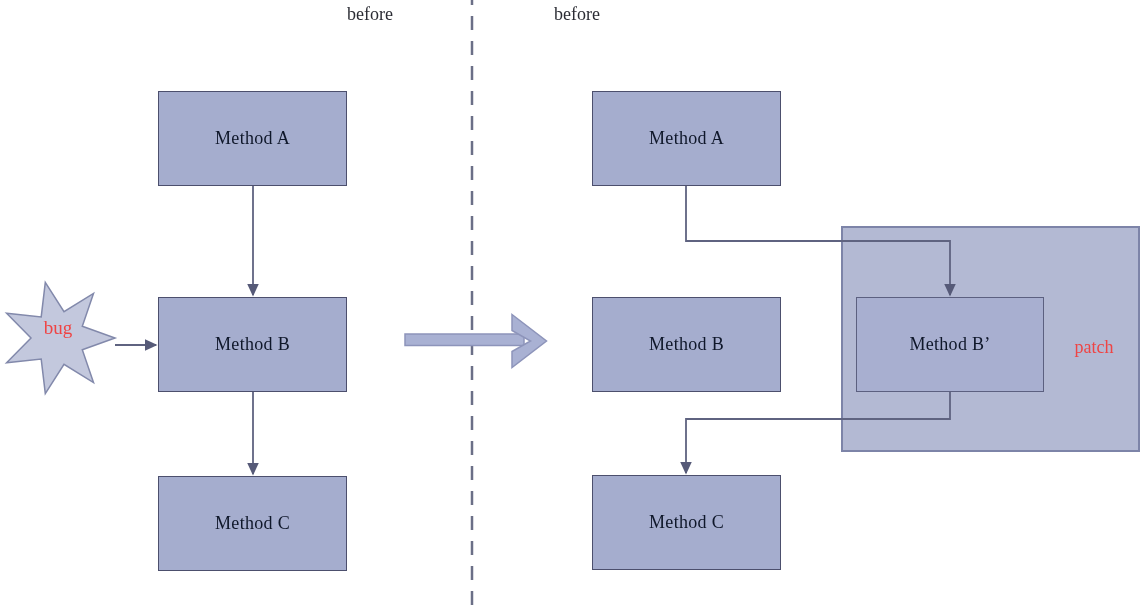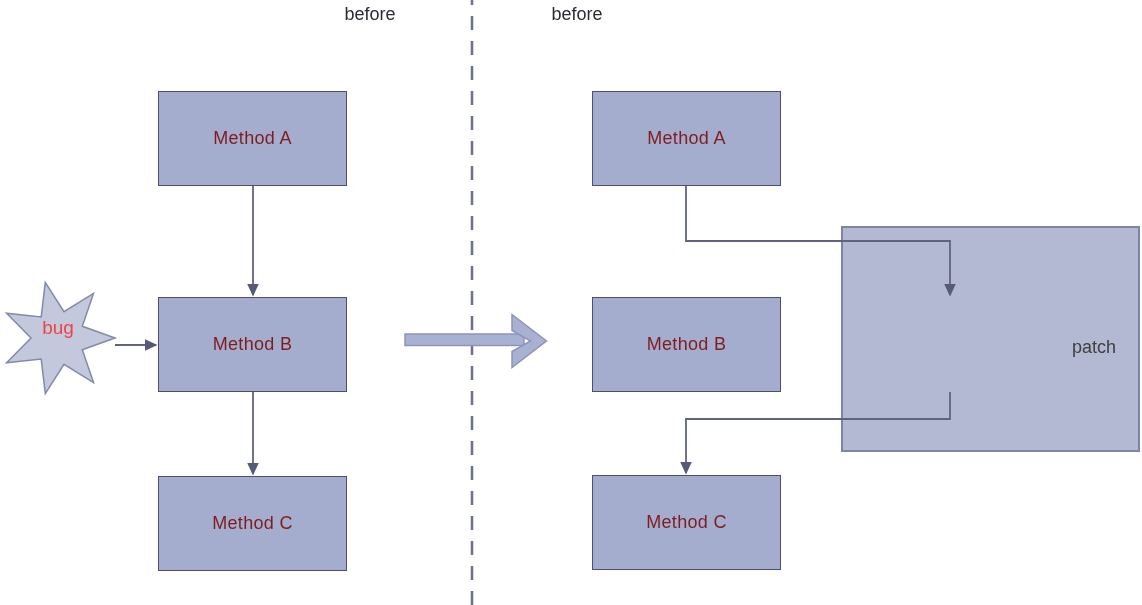--- a/index.html
+++ b/index.html
@@ -2,21 +2,21 @@
 <html><head>
 <meta charset="utf-8">
 <style>
   html, body { margin: 0; padding: 0; background: #ffffff; }
   #canvas {
     position: relative;
     width: 1142px;
     height: 605px;
     background: #ffffff;
     overflow: hidden;
-    font-family: Liberation Sans, sans-serif;
+    font-family: Liberation Serif, serif;
   }
   .layer-svg {
     position: absolute;
     left: 0; top: 0;
     width: 1142px; height: 605px;
     pointer-events: none;
     z-index: 3;
   }
   .patch-region {
     position: absolute;
@@ -33,21 +33,21 @@
     background: #a5adce;
     border: 1.5px solid #4c4f6d;
     box-sizing: border-box;
     display: flex;
     align-items: center;
     justify-content: center;
     z-index: 2;
   }
   .method-box span {
     font-size: 18px;
-    color: #7f1d1d;
+    color: #0f172a;
     letter-spacing: 0.3px;
     white-space: nowrap;
   }
   #box-before-a { left: 158px; top: 91px; }
   #box-before-b { left: 158px; top: 297px; }
   #box-before-c { left: 158px; top: 476px; }
   #box-after-a  { left: 592px; top: 91px; }
   #box-after-b  { left: 592px; top: 297px; }
   #box-after-c  { left: 592px; top: 475px; }
   #box-after-bp { left: 856px; top: 297px; width: 188px; background: #a8afd0; border-color: #5c6080; }
@@ -70,21 +70,21 @@
     font-size: 19px;
     color: #ef4444;
     z-index: 4;
   }
   .patch-label {
     position: absolute;
     left: 1048px; top: 335px;
     width: 92px; height: 24px;
     display: flex; align-items: center; justify-content: center;
     font-size: 18px;
-    color: #404040;
+    color: #ef4444;
     z-index: 2;
   }
 </style>
 </head>
 <body>
 
 <div id="canvas">
 
   <div id="label-before" class="section-label">before</div>
   <div id="label-after" class="section-label">before</div>
@@ -104,20 +104,23 @@
 
   <div id="box-after-a" class="method-box">
     <span>Method A</span>
   </div>
   <div id="box-after-b" class="method-box">
     <span>Method B</span>
   </div>
   <div id="box-after-c" class="method-box">
     <span>Method C</span>
   </div>
+  <div id="box-after-bp" class="method-box">
+    <span>Method B’</span>
+  </div>
 
   <div class="bug-label">bug</div>
 
   <svg class="layer-svg" viewBox="0 0 1142 605">
     <defs>
       <marker id="arrowhead" markerWidth="13" markerHeight="12" refX="11.5" refY="6" orient="auto" markerUnits="userSpaceOnUse">
         <path d="M0,0 L13,6 L0,12 z" fill="#565a78"></path>
       </marker>
     </defs>
 

